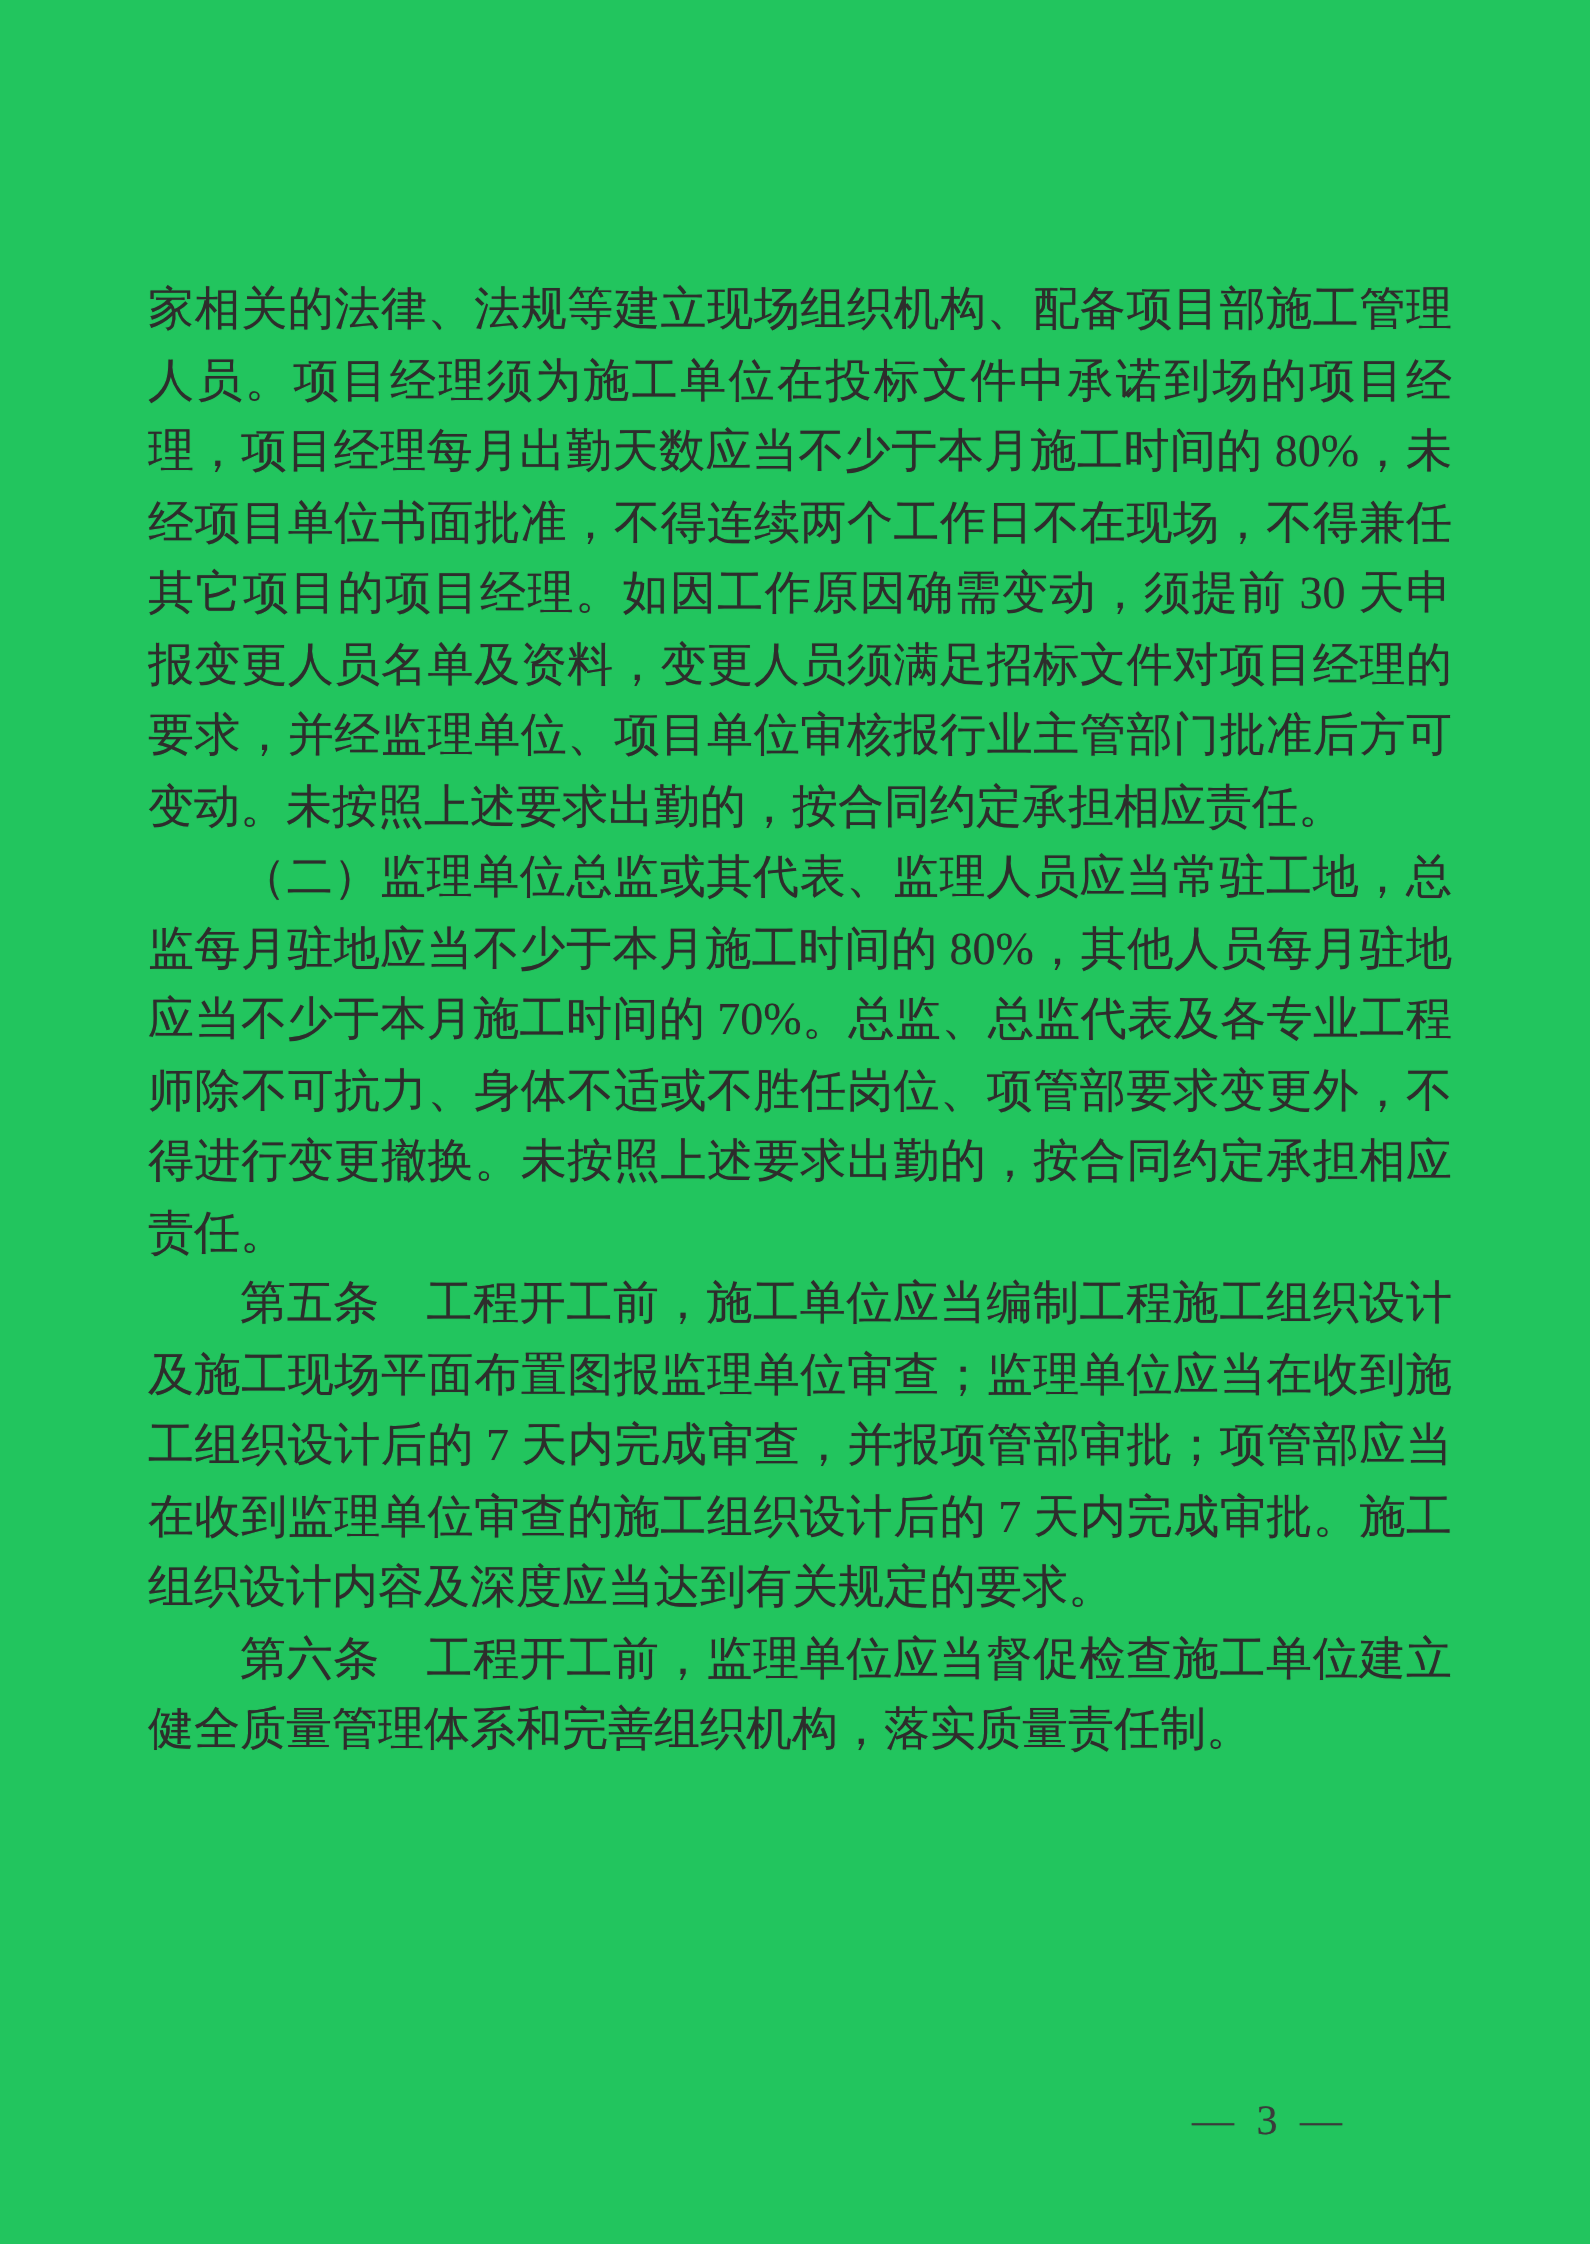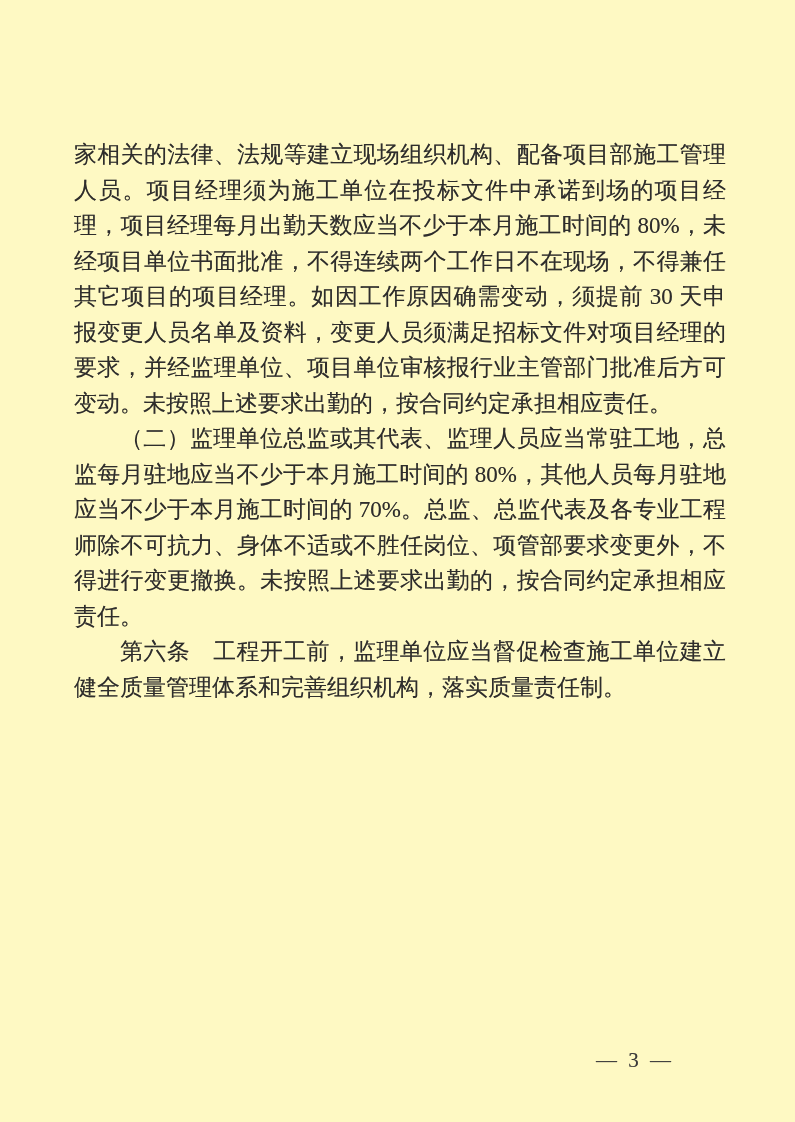--- a/index.html
+++ b/index.html
@@ -4,21 +4,21 @@
 <style>
   html, body {
     margin: 0;
     padding: 0;
     background: #ffffff;
   }
   .page {
     position: relative;
     width: 795px;
     height: 1122px;
-    background: #fef9c3;
+    background: #22c55e;
     overflow: hidden;
     font-family: "Liberation Serif", "DejaVu Serif", serif;
   }
   .text-block {
     position: absolute;
     left: 74px;
     top: 137px;
     width: 652px;
     color: #2e2d2c;
     font-size: 23px;
@@ -45,17 +45,18 @@
     text-shadow: 0 0 0.4px rgba(40,40,40,0.4);
   }
 </style>
 </head>
 <body>
 
 <div class="page">
   <div class="text-block">
     <p class="para no-indent">家相关的法律、法规等建立现场组织机构、配备项目部施工管理人员。项目经理须为施工单位在投标文件中承诺到场的项目经理，项目经理每月出勤天数应当不少于本月施工时间的 80%，未经项目单位书面批准，不得连续两个工作日不在现场，不得兼任其它项目的项目经理。如因工作原因确需变动，须提前 30 天申报变更人员名单及资料，变更人员须满足招标文件对项目经理的要求，并经监理单位、项目单位审核报行业主管部门批准后方可变动。未按照上述要求出勤的，按合同约定承担相应责任。</p>
     <p class="para">（二）监理单位总监或其代表、监理人员应当常驻工地，总监每月驻地应当不少于本月施工时间的 80%，其他人员每月驻地应当不少于本月施工时间的 70%。总监、总监代表及各专业工程师除不可抗力、身体不适或不胜任岗位、项管部要求变更外，不得进行变更撤换。未按照上述要求出勤的，按合同约定承担相应责任。</p>
+    <p class="para">第五条　工程开工前，施工单位应当编制工程施工组织设计及施工现场平面布置图报监理单位审查；监理单位应当在收到施工组织设计后的 7 天内完成审查，并报项管部审批；项管部应当在收到监理单位审查的施工组织设计后的 7 天内完成审批。施工组织设计内容及深度应当达到有关规定的要求。</p>
     <p class="para">第六条　工程开工前，监理单位应当督促检查施工单位建立健全质量管理体系和完善组织机构，落实质量责任制。</p>
   </div>
 
   <div class="page-number">— 3 —</div>
 </div>
 
 </body></html>

